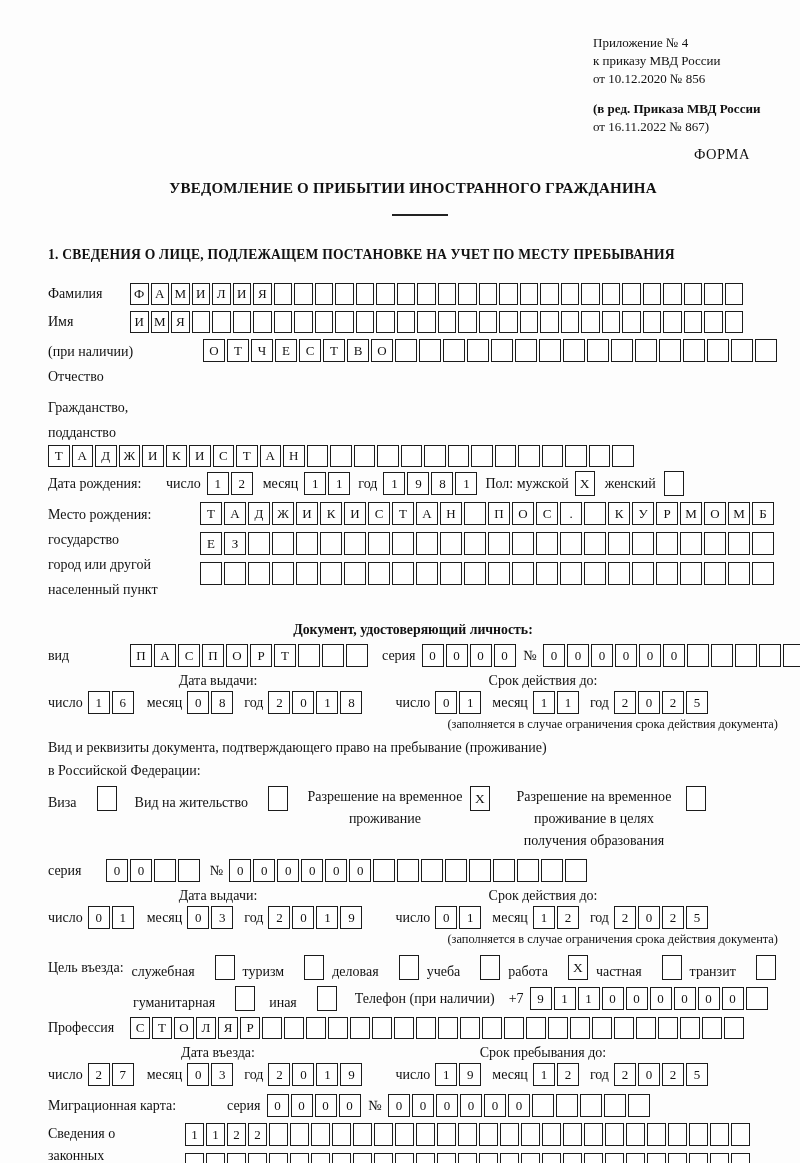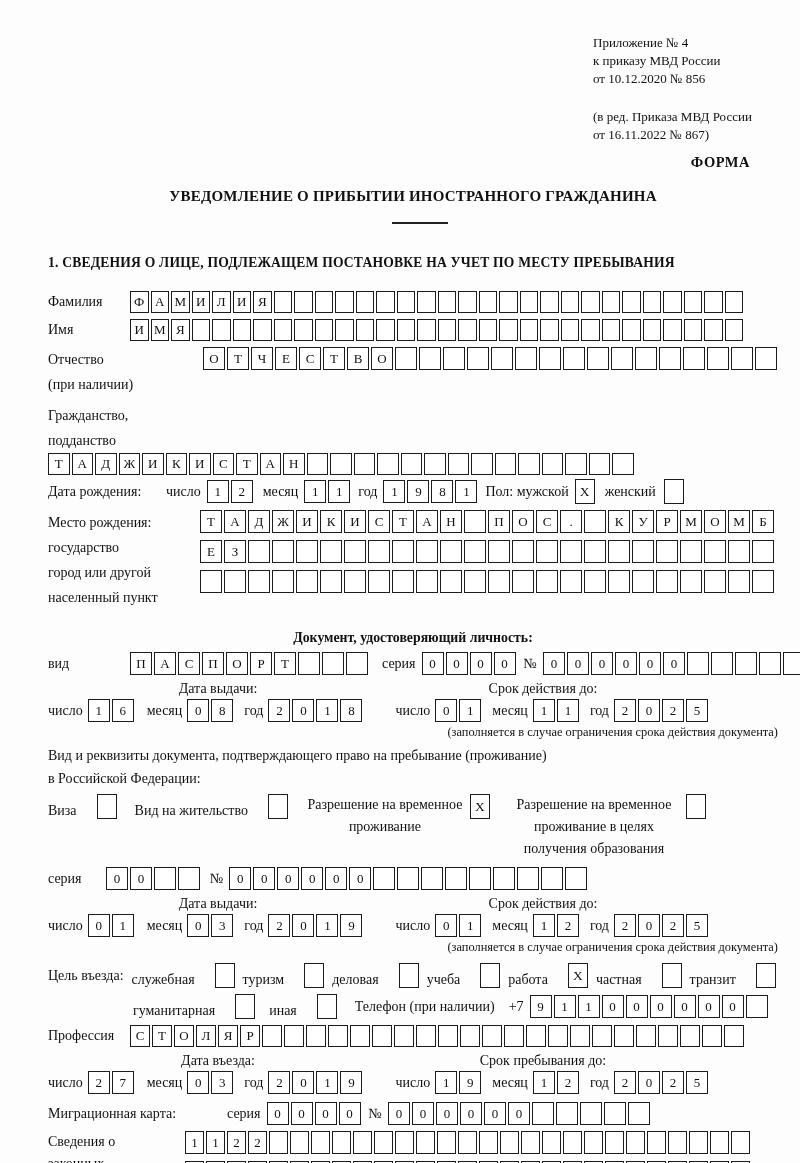--- a/index.html
+++ b/index.html
@@ -2,22 +2,22 @@
 <html><head>
 <meta charset="utf-8">
 <style>
   html,body{margin:0;padding:0;}
   body{
     width:800px;height:1163px;background:#fdfdfd;color:#111;
     font-family:"Liberation Serif", serif;font-size:14px;
     box-sizing:border-box;padding:34px 22px 0 48px;overflow:hidden;
   }
   .annex{margin-left:auto;width:185px;font-size:13px;line-height:1.38;}
-  .annex .amend{margin-top:20px;}
-  .forma{font-weight:bold;text-align:right;margin:10px 28px 0 0;font-size:14.5px;letter-spacing:.5px;}
+  .annex .amend{margin-top:12px;font-weight:bold;}
+  .forma{font-weight:normal;text-align:right;margin:10px 28px 0 0;font-size:14.5px;letter-spacing:.5px;}
   .title{font-weight:bold;text-align:center;font-size:15px;margin-top:14px;line-height:1.55;letter-spacing:.2px;}
   .tuline{display:inline-block;width:56px;border-bottom:2.2px solid #222;margin-left:14px;}
   .section{font-weight:bold;font-size:13.6px;margin-top:24px;letter-spacing:.2px;}
   .rows{margin-top:20px;}
   .row{display:flex;align-items:center;margin-bottom:6px;}
   .row.top{align-items:flex-start;}
   .lbl{flex:none;}
   .w82{width:82px;} .w118{width:118px;} .w155{width:155px;} .w132{width:132px;} .w152{width:152px;} .w165{width:165px;}
   .box-row{display:inline-flex;gap:2px;align-items:center;flex:none;}
   .box{
@@ -138,22 +138,22 @@
           <span class="box"></span>
           <span class="box"></span>
           <span class="box"></span>
           <span class="box"></span>
           <span class="box"></span>
         </span>
     </div>
 
     <div class="row top">
       <span class="lbl w155 lblcol">
+        <div>(при наличии)</div>
         <div>Отчество</div>
-        <div>(при наличии)</div>
       </span>
       <span class="box-row bw20">
           <span class="box">О</span>
           <span class="box">Т</span>
           <span class="box">Ч</span>
           <span class="box">Е</span>
           <span class="box">С</span>
           <span class="box">Т</span>
           <span class="box">В</span>
           <span class="box">О</span>

